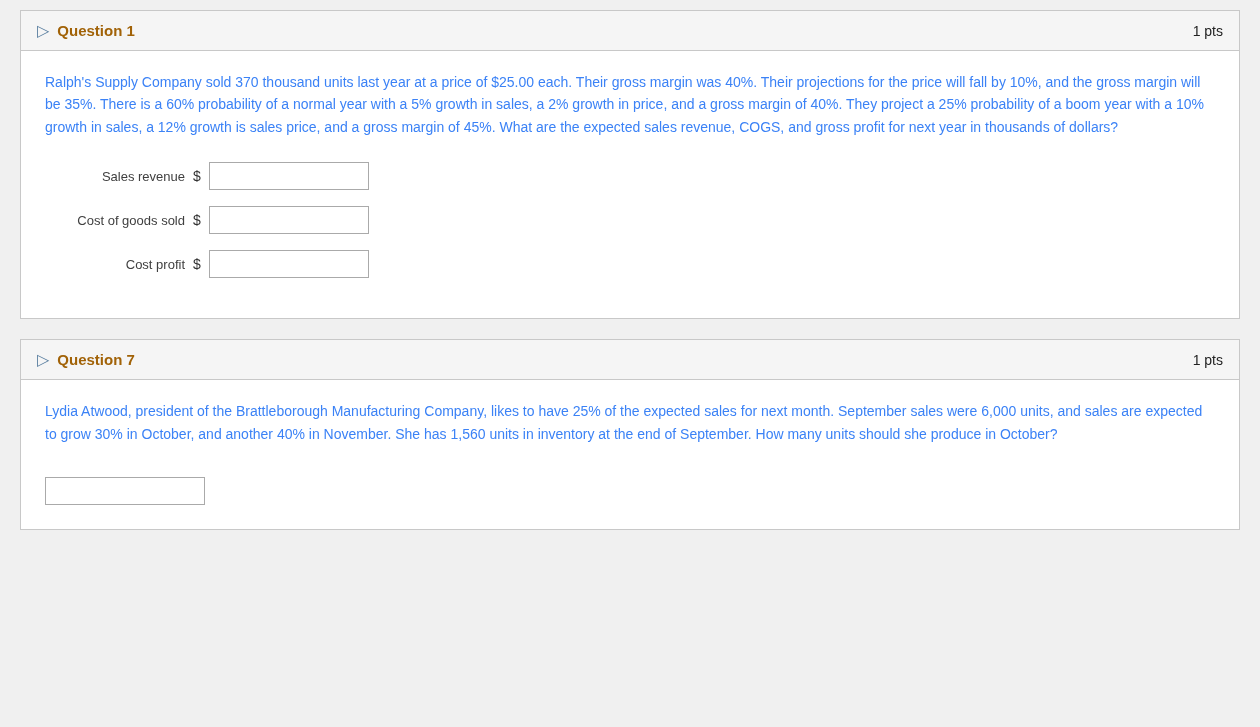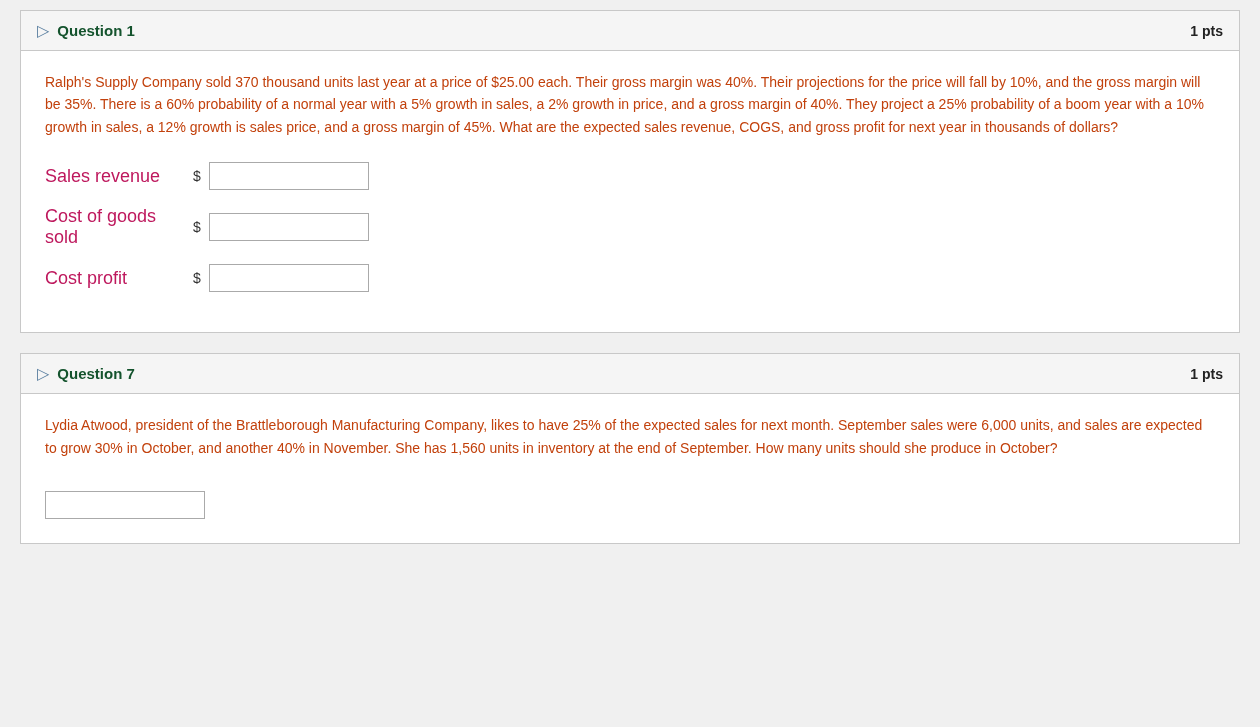--- a/index.html
+++ b/index.html
@@ -38,51 +38,51 @@
     }
 
     .arrow-icon {
       color: #5a7fa0;
       font-size: 16px;
     }
 
     .question-title {
       font-weight: bold;
       font-size: 15px;
-      color: #14532d;
+      color: #a16207;
     }
 
     .question-pts {
       font-size: 14px;
       color: #222;
-      font-weight: bold;
     }
 
     .question-body {
       padding: 20px 24px 24px 24px;
     }
 
     .question-text {
-      color: #c2410c;
+      color: #3b82f6;
       line-height: 1.6;
       margin-bottom: 24px;
       font-size: 14px;
     }
 
     .field-row {
       display: flex;
       align-items: center;
       margin-bottom: 16px;
       gap: 8px;
     }
 
     .field-label {
       width: 140px;
-      font-size: 18px;
-      color: #be185d;
+      font-size: 13px;
+      color: #404040;
+      text-align: right;
     }
 
     .field-currency {
       font-size: 14px;
       color: #333;
     }
 
     .field-input {
       width: 160px;
       height: 28px;

